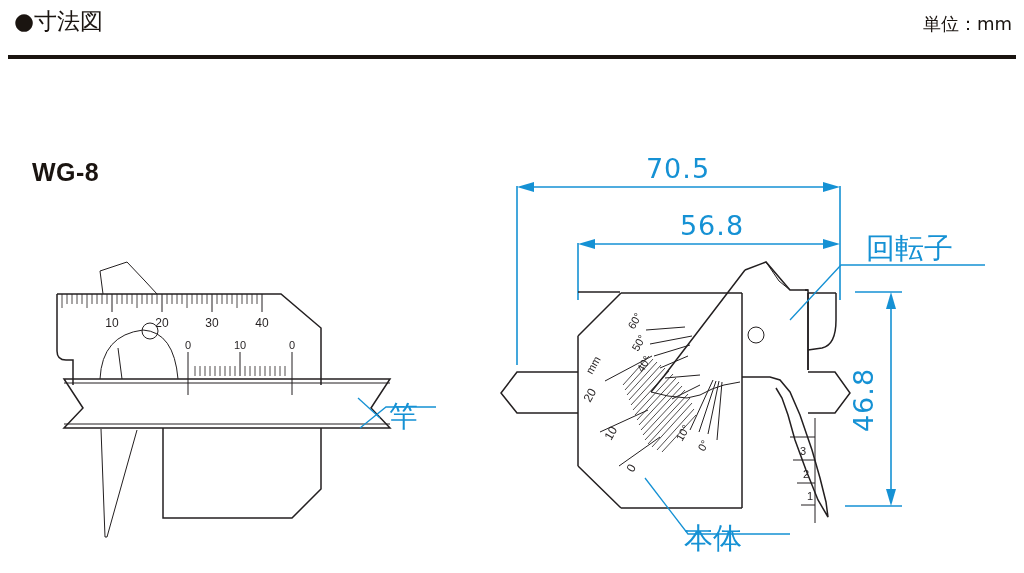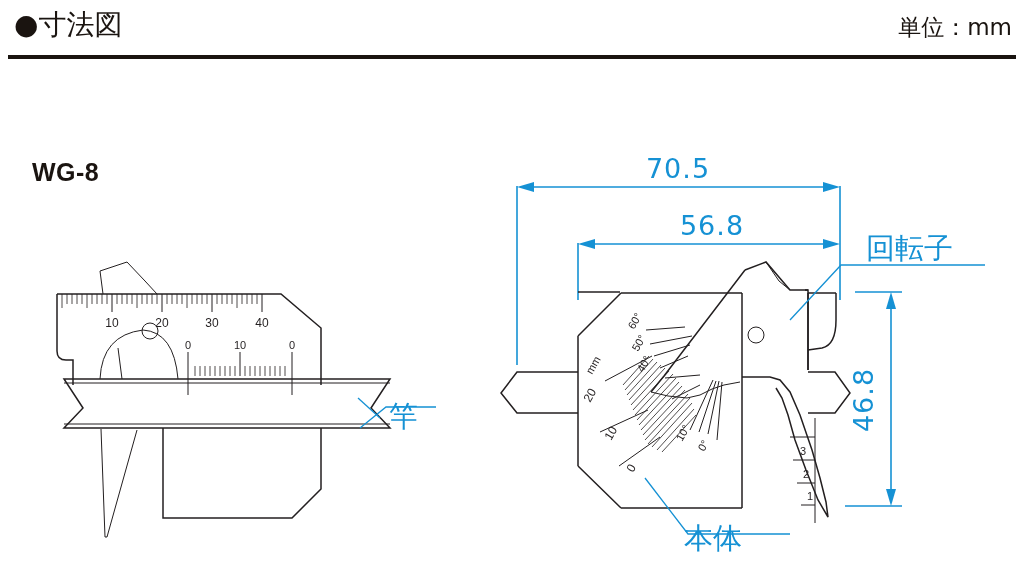--- a/index.html
+++ b/index.html
@@ -11,27 +11,27 @@
     position:relative;
   }
   .page{position:relative;width:1024px;height:573px;}
 
   
   .header{
     position:absolute;left:0;top:0;width:1024px;height:60px;
   }
   .hdr-title{
     position:absolute;left:14px;top:6px;
-    font-size:28px;font-weight:500;color:#1a1410;
+    font-size:23px;font-weight:500;color:#1a1410;
     letter-spacing:0px;white-space:nowrap;
     font-family:"DejaVu Sans",sans-serif;
   }
   .hdr-unit{
     position:absolute;right:12px;top:12px;
-    font-size:23px;color:#1a1410;white-space:nowrap;
+    font-size:18px;color:#1a1410;white-space:nowrap;
     font-family:"DejaVu Sans",sans-serif;
   }
   .hdr-rule{
     position:absolute;left:8px;top:55px;width:1008px;height:4px;
     background:#1a1410;
   }
 
   
   .model-label{
     position:absolute;left:32px;top:158px;

